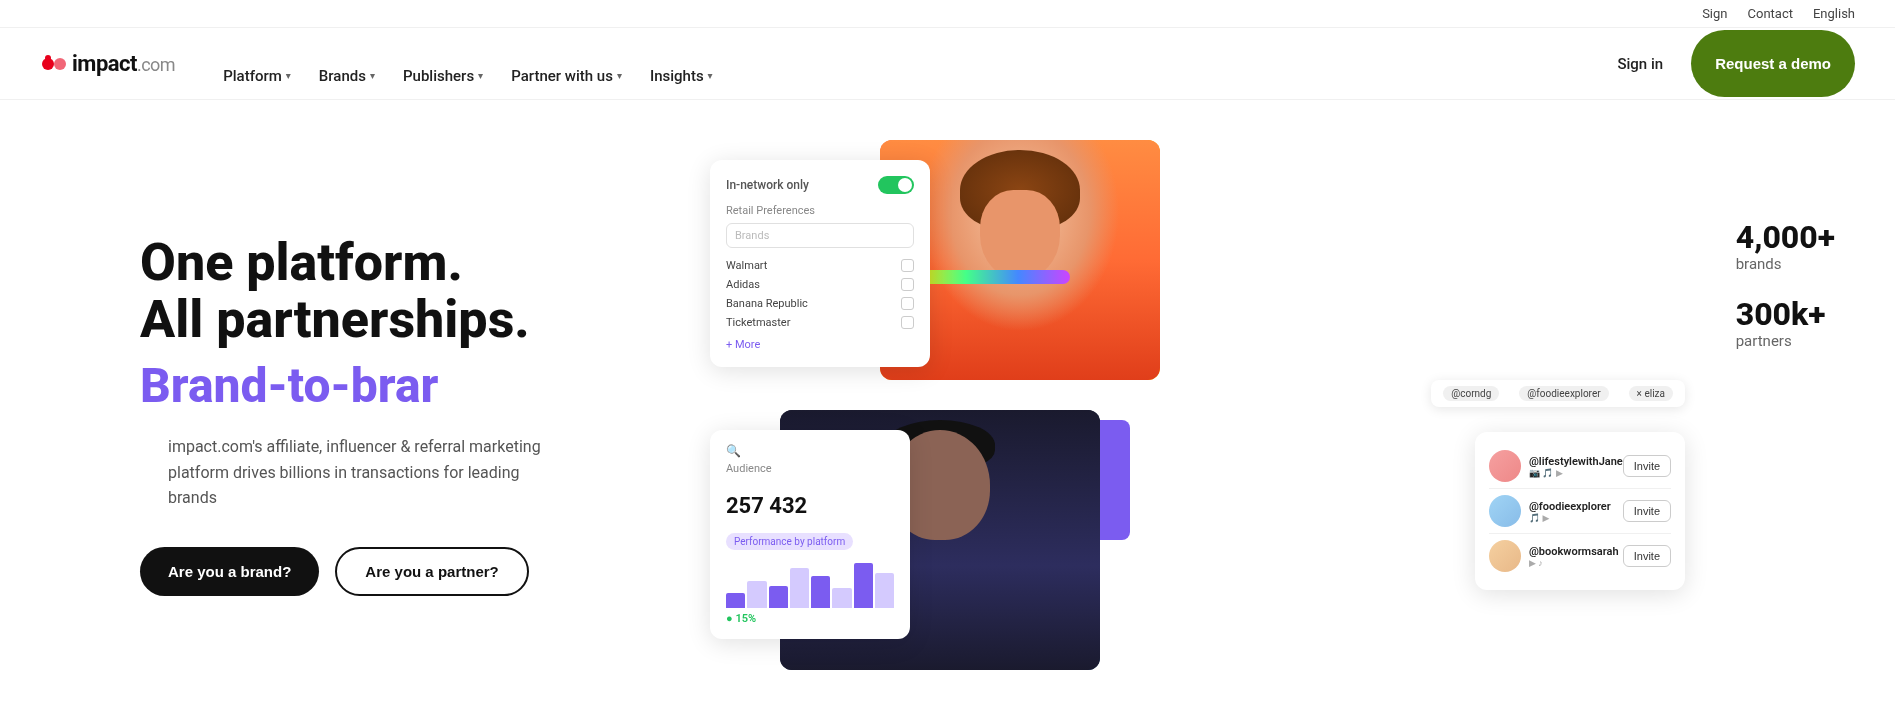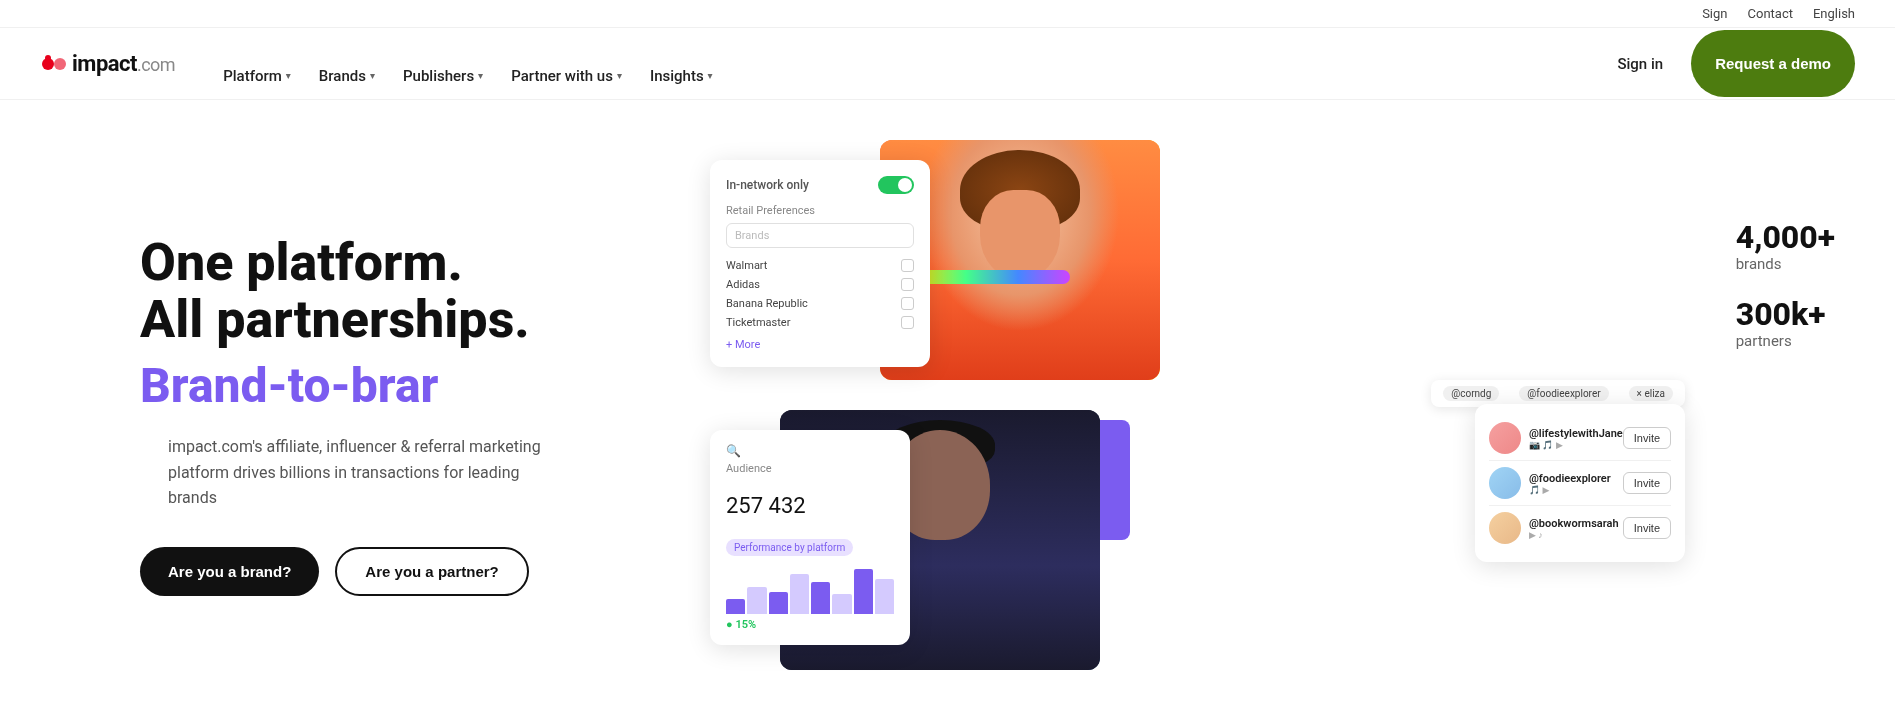--- a/index.html
+++ b/index.html
@@ -353,21 +353,21 @@
       left: 30px;
       top: 290px;
       background: #fff;
       border-radius: 12px;
       box-shadow: 0 4px 24px rgba(0,0,0,0.12);
       padding: 14px 16px;
       width: 200px;
       z-index: 5;
     }
     .analytics-audience { font-size: 11px; color: #888; margin-bottom: 18px; }
-    .analytics-number { font-size: 22px; font-weight: 400; color: #111; margin-bottom: 18px; }
+    .analytics-number { font-size: 22px; font-weight: 700; color: #111; margin-bottom: 12px; }
     .analytics-perf { font-size: 10px; background: #e8e0ff; color: #7b5cf0; padding: 3px 8px; border-radius: 20px; display: inline-block; margin-bottom: 8px; }
     .analytics-chart {
       height: 50px;
       display: flex;
       align-items: flex-end;
       gap: 2px;
     }
     .chart-bar-purple {
       flex: 1;
       background: #7b5cf0;
@@ -377,21 +377,21 @@
       flex: 1;
       background: #d4cafe;
       border-radius: 2px 2px 0 0;
     }
     .analytics-pct { font-size: 11px; color: #22c55e; font-weight: 600; margin-top: 4px; }
 
     
     .card-social {
       position: absolute;
       right: 170px;
-      top: 264px;
+      top: 292px;
       background: #fff;
       border-radius: 12px;
       box-shadow: 0 4px 24px rgba(0,0,0,0.12);
       padding: 12px 14px;
       width: 210px;
       z-index: 5;
     }
     .social-row {
       display: flex;
       align-items: center;

